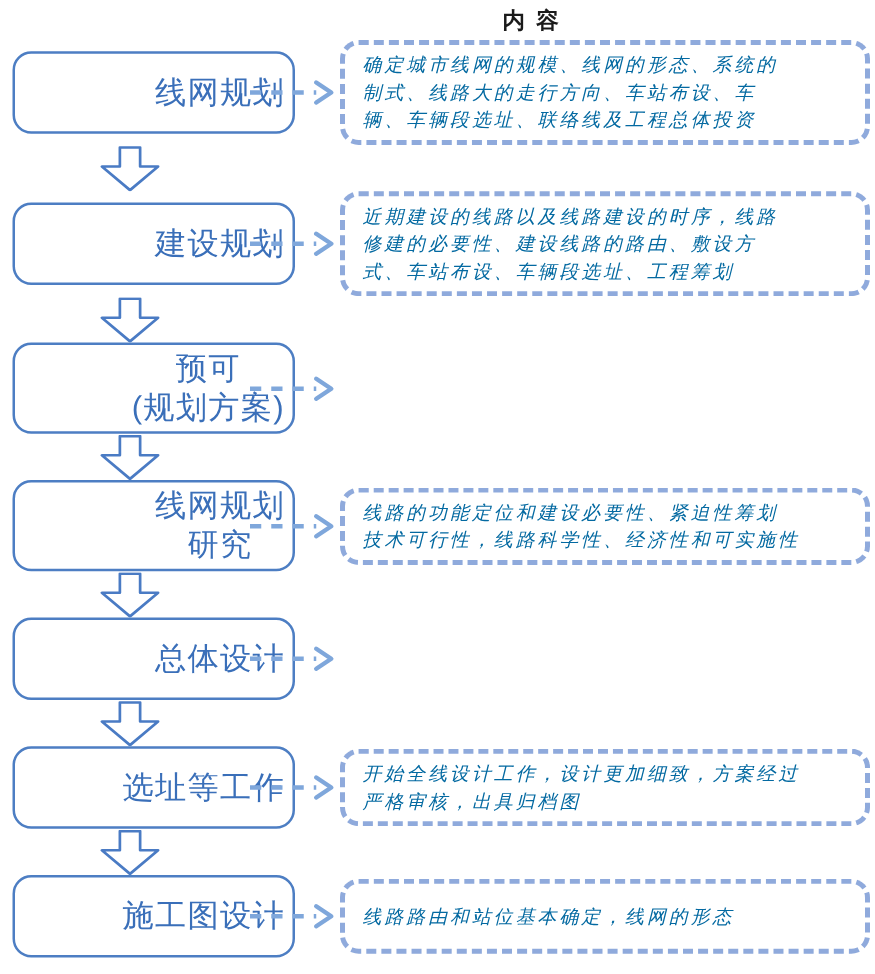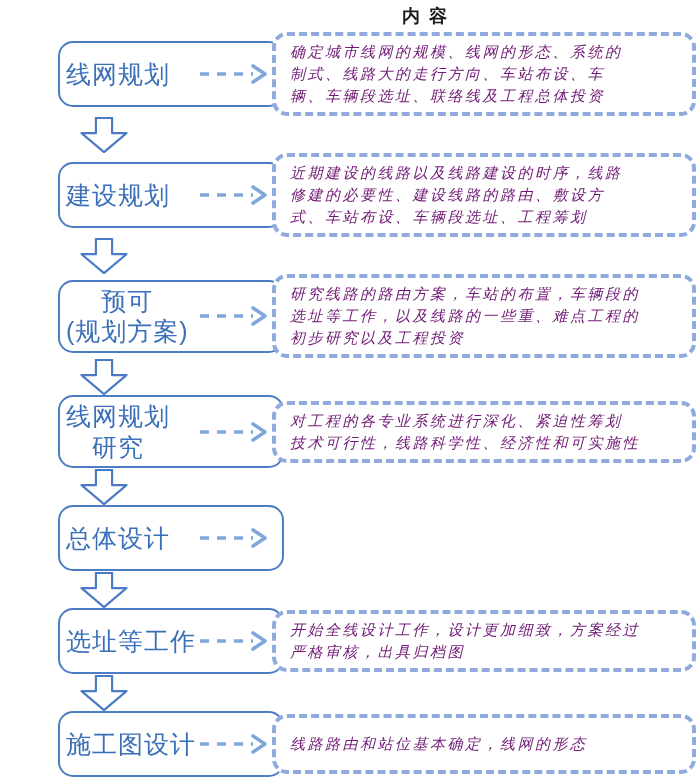--- a/index.html
+++ b/index.html
@@ -38,23 +38,22 @@
     flex: none;
   }
   .stage-box {
     width: 226px;
     min-height: 66px;
     border: 2.5px solid #4d7ec3;
     border-radius: 15px;
     background: #ffffff;
     display: flex;
     align-items: center;
-    justify-content: flex-start;
+    justify-content: flex-end;
     padding: 4px 6px;
-    margin-left: 48px;
   }
   .stage-label {
     color: #3a6fb9;
     font-size: 25px;
     line-height: 1.22;
     text-align: center;
     white-space: pre-line;
     letter-spacing: 1px;
   }
   .connector {
@@ -73,21 +72,21 @@
     min-height: 60px;
     display: flex;
     align-items: center;
     padding: 5px 14px;
   }
   .desc-text {
     font-family: "DejaVu Serif", serif;
     font-style: italic;
     font-size: 15px;
     line-height: 22px;
-    color: #701a75;
+    color: #0369a1;
     letter-spacing: 2.5px;
     white-space: pre-line;
   }
   .varrow-row {
     width: 208px;
     height: 37px;
     display: flex;
     align-items: center;
     justify-content: center;
     flex: none;
@@ -157,25 +156,20 @@
           <span class="stage-label">预可
 (规划方案)</span>
         </div>
       </div>
       <div class="connector">
         <svg width="74" height="24" viewBox="0 0 74 24">
           <line x1="2" y1="12" x2="55" y2="12" stroke="#7fa7db" stroke-width="3.6" stroke-dasharray="9 8"></line>
           <path d="M55 4 L67 12 L55 20" fill="none" stroke="#7fa7db" stroke-width="3.6" stroke-linecap="round" stroke-linejoin="round"></path>
         </svg>
       </div>
-      <div class="desc-box">
-        <span class="desc-text">研究线路的路由方案，车站的布置，车辆段的
-选址等工作，以及线路的一些重、难点工程的
-初步研究以及工程投资</span>
-      </div>
     </div>
 
     <div class="varrow-row">
       <svg width="56" height="36" viewBox="0 0 56 40">
         <path d="M19 1 H37 V18 H53 L28 39 L3 18 H19 Z" fill="#ffffff" stroke="#4a7bc4" stroke-width="2.4" stroke-linejoin="round"></path>
       </svg>
     </div>
 
     <div class="row">
       <div class="left-cell">
@@ -184,21 +178,21 @@
 研究</span>
         </div>
       </div>
       <div class="connector">
         <svg width="74" height="24" viewBox="0 0 74 24">
           <line x1="2" y1="12" x2="55" y2="12" stroke="#7fa7db" stroke-width="3.6" stroke-dasharray="9 8"></line>
           <path d="M55 4 L67 12 L55 20" fill="none" stroke="#7fa7db" stroke-width="3.6" stroke-linecap="round" stroke-linejoin="round"></path>
         </svg>
       </div>
       <div class="desc-box">
-        <span class="desc-text">对工程的各专业系统进行深化、紧迫性筹划
+        <span class="desc-text">线路的功能定位和建设必要性、紧迫性筹划
 技术可行性，线路科学性、经济性和可实施性</span>
       </div>
     </div>
 
     <div class="varrow-row">
       <svg width="56" height="36" viewBox="0 0 56 40">
         <path d="M19 1 H37 V18 H53 L28 39 L3 18 H19 Z" fill="#ffffff" stroke="#4a7bc4" stroke-width="2.4" stroke-linejoin="round"></path>
       </svg>
     </div>
 

